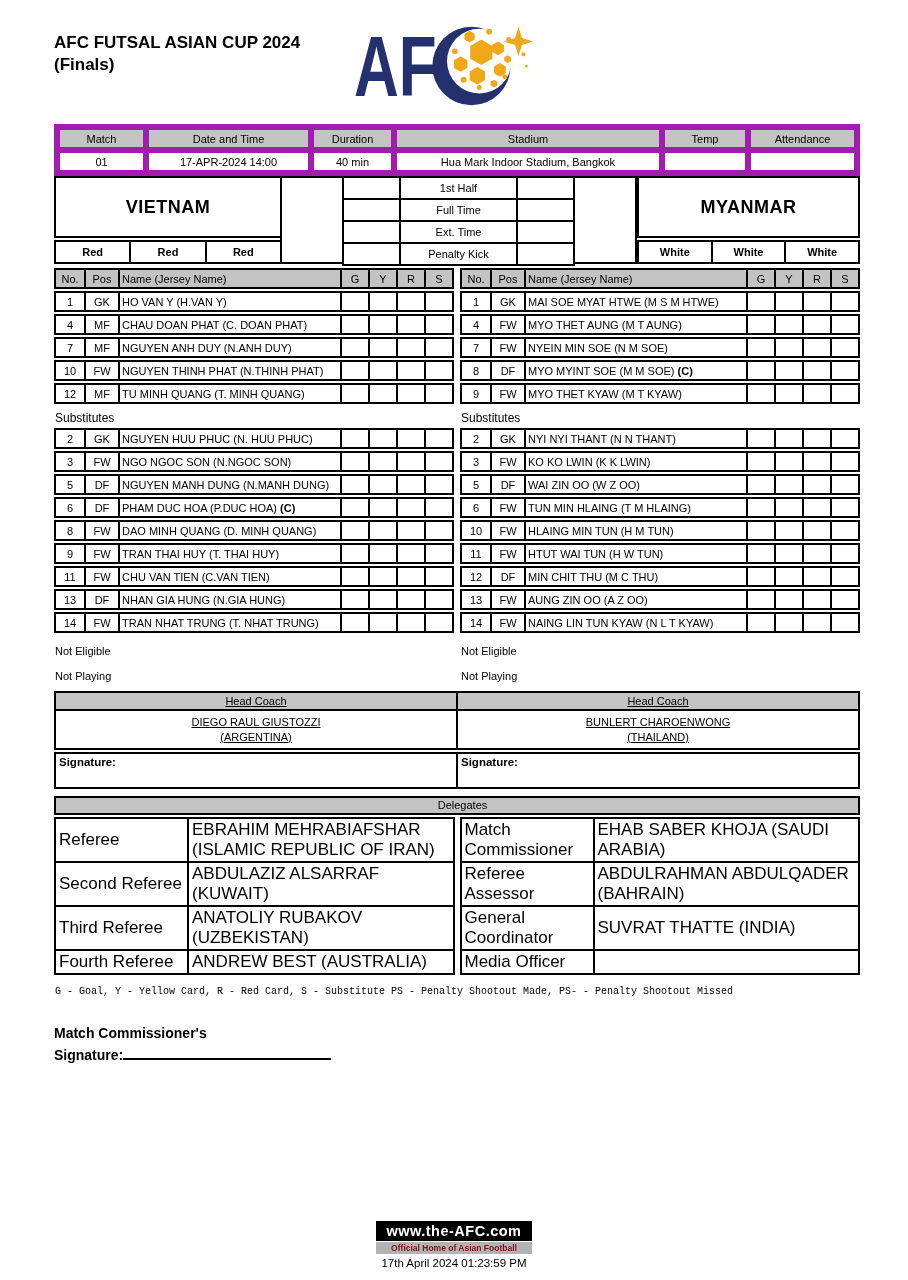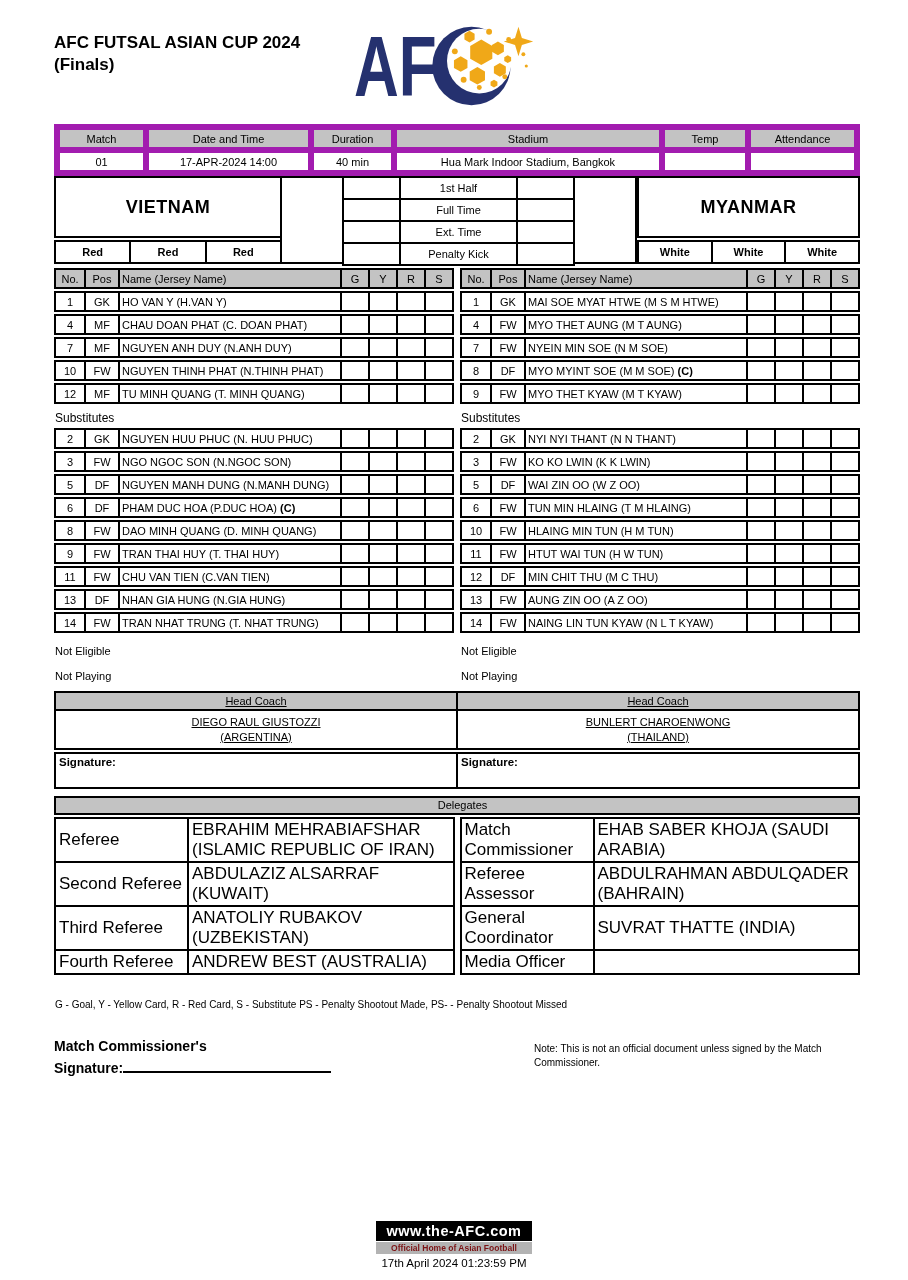--- a/index.html
+++ b/index.html
@@ -60,21 +60,21 @@
   .sigcell + .sigcell{margin-left:-2px;}
 
   
   .dele-hd{border:2px solid #000;background:var(--hdr-gray);text-align:center;font-size:11px;
            margin-top:7px;height:15px;line-height:15px;padding-left:11px;}
   .dele-row{display:flex;gap:5px;margin-top:2px;align-items:flex-start;}
   table.dtable{flex:1;border-collapse:collapse;width:50%;table-layout:fixed;}
   table.dtable td{border:2px solid #000;font-size:17px;padding:1px 3px;height:16px;overflow:hidden;}
   table.dtable td.lbl{width:125px;}
 
-  .legend{font-size:10px;margin-top:24px;padding-left:1px;}
+  .legend{font-size:10px;margin-top:11px;padding-left:1px;font-family:Liberation Mono, monospace;}
 
   
   .comm{display:flex;margin-top:26px;}
   .comm-left{width:440px;font-weight:bold;font-size:14px;line-height:1.55;}
   .sig-line{display:inline-block;width:208px;border-bottom:2px solid #000;height:12px;}
   .note{width:302px;font-size:10px;line-height:1.4;margin-left:40px;margin-top:6px;}
 
   
   .footer{position:absolute;left:0;right:0;bottom:11px;text-align:center;}
   .badge{display:inline-block;}
@@ -564,21 +564,20 @@
 
   <div class="legend">G - Goal, Y - Yellow Card, R - Red Card, S - Substitute PS - Penalty Shootout Made, PS- - Penalty Shootout Missed</div>
 
   <div class="comm">
     <div class="comm-left">
       <div>Match Commissioner's</div>
       <div>
         <span>Signature:</span><span class="sig-line"></span>
       </div>
     </div>
-    <div class="note">Note: This is not an official document unless signed by the Match Commissioner.</div>
   </div>
 </div>
 
 <div class="footer">
   <div class="badge">
     <div class="site">www.the-AFC.com</div>
     <div class="tagline">Official Home of Asian Football</div>
   </div>
   <div class="printed">17th April 2024 01:23:59 PM</div>
 </div>

